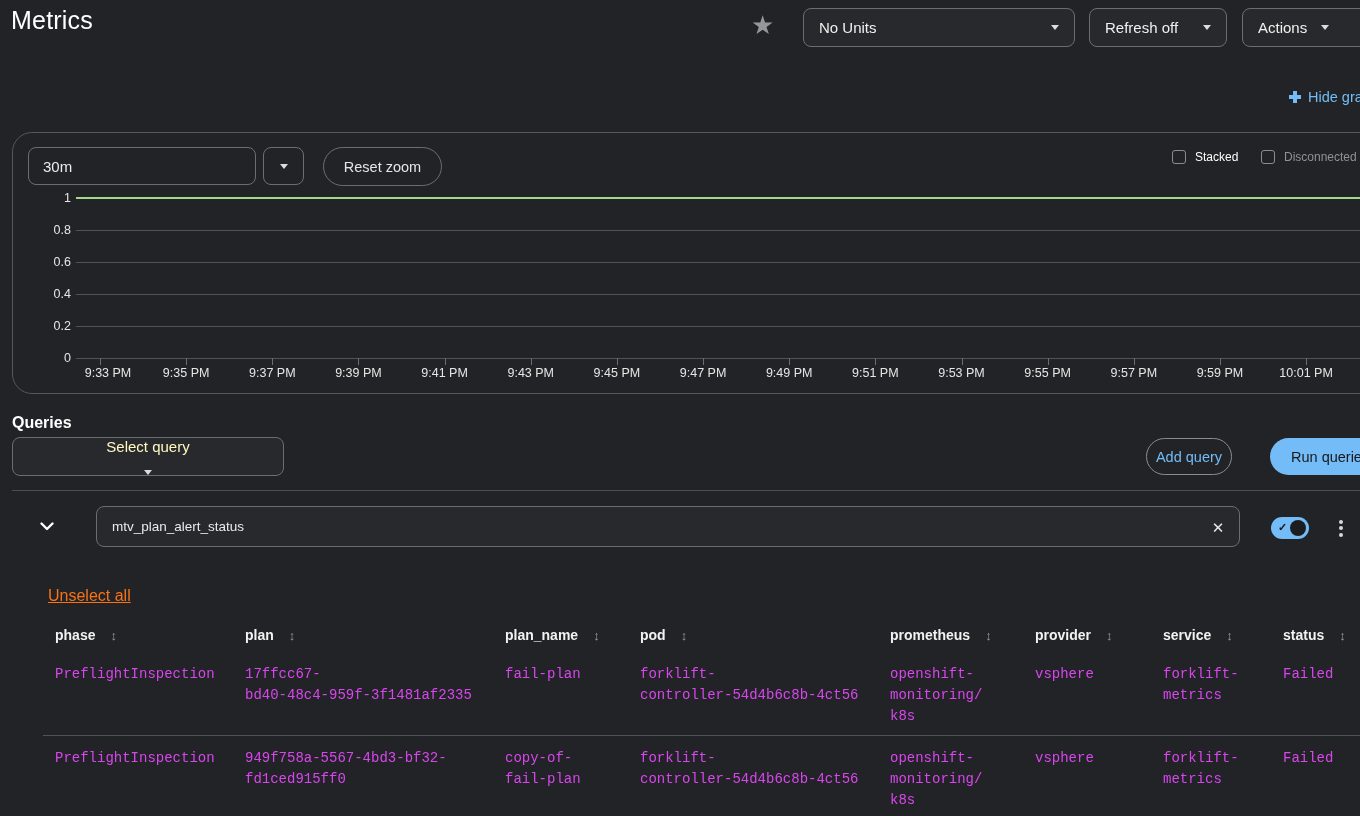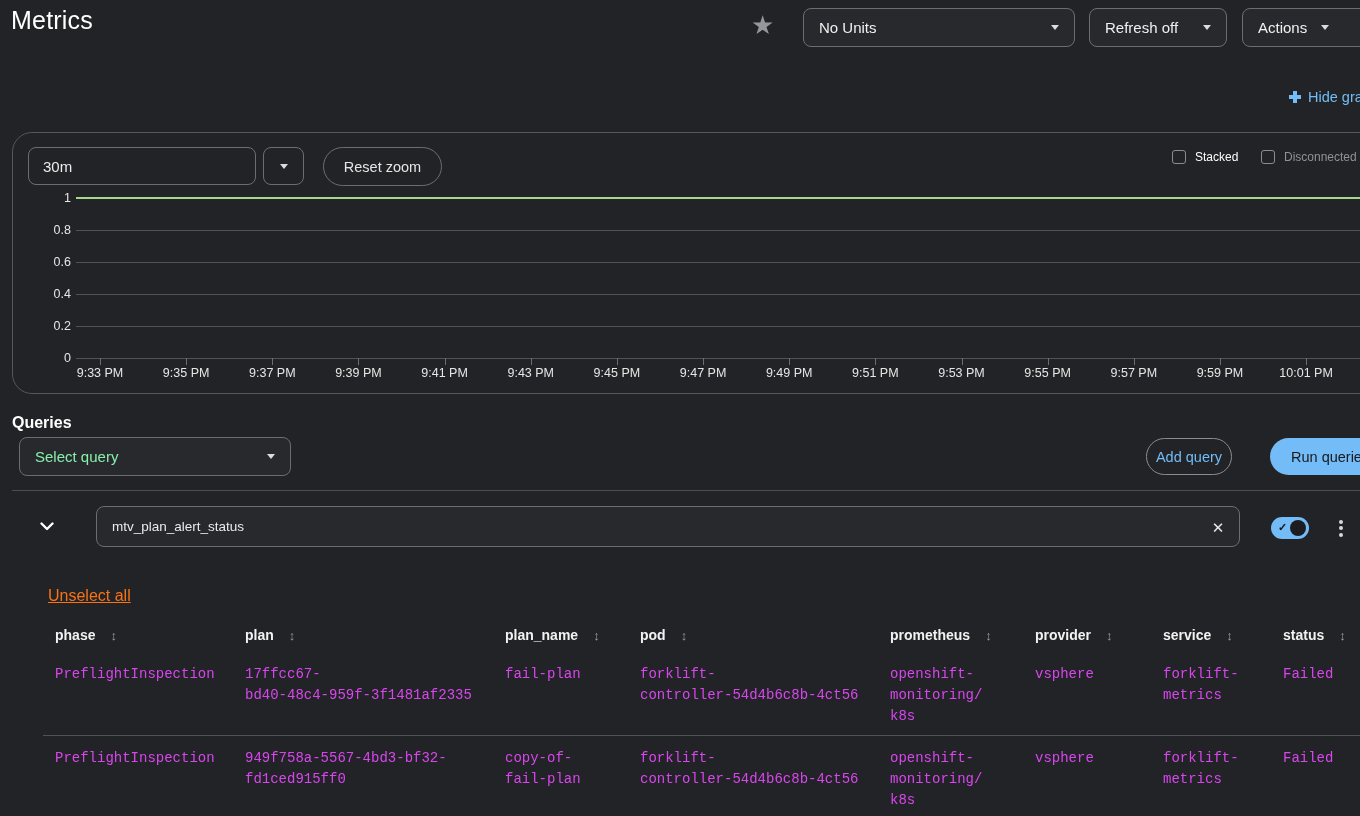--- a/index.html
+++ b/index.html
@@ -64,21 +64,21 @@
   .cb .box { width:14px; height:14px; border:1px solid #8a8d90; border-radius:3px; background:transparent; flex:none; }
 
   .gridline { position:absolute; left:63px; right:0; height:1px; background:#4f5258; }
   .series-line { position:absolute; left:63px; right:0; height:2px; }
   .ytick { position:absolute; left:0; width:58px; text-align:right; font-size:12.5px; color:#e6e6e6; line-height:16px; }
   .xtick { position:absolute; width:1px; height:7px; background:#6a6e73; top:225px; }
   .xlabel { position:absolute; width:86px; top:233px; text-align:center; font-size:12.5px; color:#e6e6e6; }
 
   
   .queries-heading { left:12px; top:414px; font-size:16px; font-weight:700; color:#ffffff; }
-  .sel-query { left:19px; top:437px; width:272px; height:39px; color:#86efac; }
+  .sel-query { left:12px; top:437px; width:272px; height:39px; color:#fef9c3;flex-direction:column; }
   .btn-add {
     left:1146px; top:438px; width:86px; height:37px;
     background:transparent; border:1px solid #8a8d90; border-radius:19px;
     color:#73bcf7; font-size:14.5px; cursor:pointer;
     font-family:"Liberation Sans", sans-serif;
   }
   .btn-run {
     left:1270px; top:438px; width:140px; height:37px;
     background:#73bcf7; border:none; border-radius:19px;
     color:#17191c; font-size:14.5px; cursor:pointer; text-align:left; padding-left:21px;
@@ -173,21 +173,21 @@
       <div class="gridline" style="top: 129px;"></div>
       <div class="ytick" style="top: 121px;">0.6</div>
       <div class="gridline" style="top: 161px;"></div>
       <div class="ytick" style="top: 153px;">0.4</div>
       <div class="gridline" style="top: 193px;"></div>
       <div class="ytick" style="top: 185px;">0.2</div>
       <div class="gridline" style="top: 225px;"></div>
       <div class="ytick" style="top: 217px;">0</div>
       <div class="series-line" style="top: 64px; background: rgb(163, 216, 140);"></div>
       <div class="xtick" style="left: 87px;"></div>
-      <div class="xlabel" style="left: 44px; text-align: center;">9:33 PM</div>
+      <div class="xlabel" style="left: 52px; text-align: center;">9:33 PM</div>
       <div class="xtick" style="left: 173.15px;"></div>
       <div class="xlabel" style="left: 130.15px;">9:35 PM</div>
       <div class="xtick" style="left: 259.3px;"></div>
       <div class="xlabel" style="left: 216.3px;">9:37 PM</div>
       <div class="xtick" style="left: 345.45px;"></div>
       <div class="xlabel" style="left: 302.45px;">9:39 PM</div>
       <div class="xtick" style="left: 431.6px;"></div>
       <div class="xlabel" style="left: 388.6px;">9:41 PM</div>
       <div class="xtick" style="left: 517.75px;"></div>
       <div class="xlabel" style="left: 474.75px;">9:43 PM</div>

